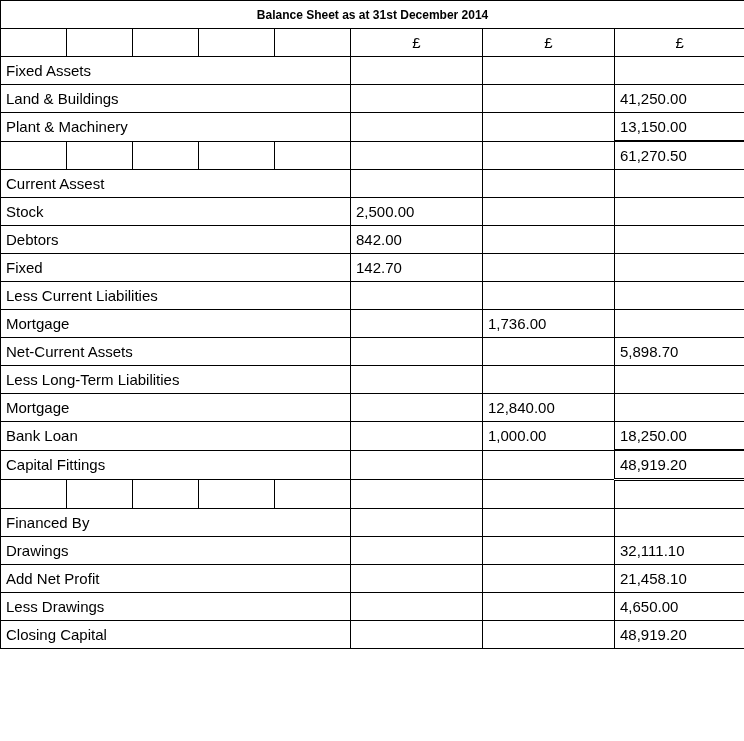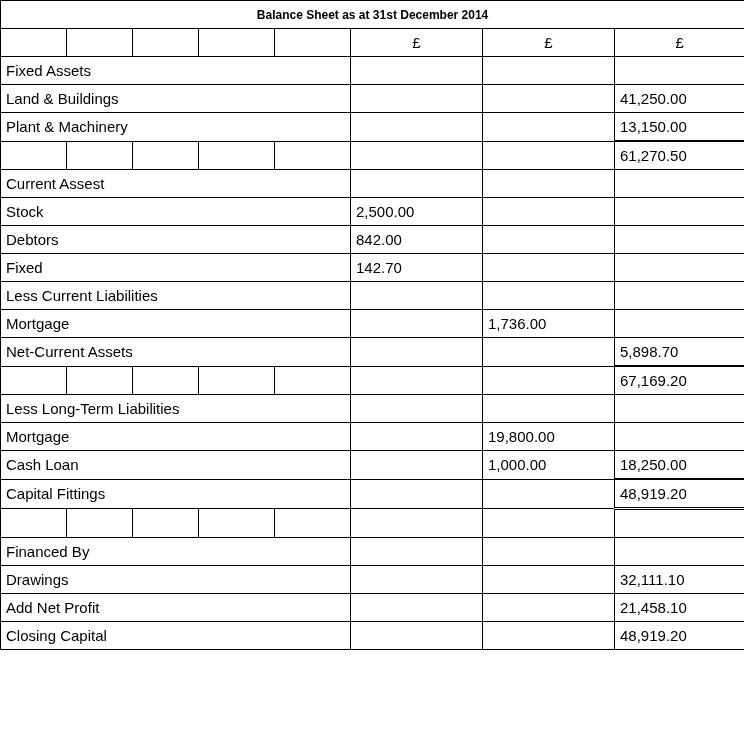--- a/index.html
+++ b/index.html
@@ -139,45 +139,35 @@
     <td></td>
     <td class="num">1,736.00</td>
     <td></td>
   </tr>
   <tr>
     <td colspan="5">Net-Current Assets</td>
     <td></td>
         <td></td>
     <td class="num">5,898.70</td>
   </tr>
-  <tr>
-    <td></td>
-        <td></td>
-        <td></td>
-        <td></td>
-        <td></td>
-        <td></td>
-        <td></td>
-    <td class="num sum-top">67,169.20</td>
-  </tr>
 
   <tr>
     <td colspan="5" class="u">Less Long-Term Liabilities</td>
     <td></td>
         <td></td>
         <td></td>
   </tr>
   <tr>
     <td colspan="5">Mortgage</td>
     <td></td>
-    <td class="num">19,800.00</td>
-    <td></td>
-  </tr>
-  <tr>
-    <td colspan="5">Cash Loan</td>
+    <td class="num">12,840.00</td>
+    <td></td>
+  </tr>
+  <tr>
+    <td colspan="5">Bank Loan</td>
     <td></td>
     <td class="num">1,000.00</td>
     <td class="num">18,250.00</td>
   </tr>
   <tr>
     <td colspan="5">Capital Fittings</td>
     <td></td>
         <td></td>
     <td class="num sum-top">48,919.20</td>
   </tr>
@@ -204,19 +194,25 @@
         <td></td>
     <td class="num">32,111.10</td>
   </tr>
   <tr>
     <td colspan="5">Add Net Profit</td>
     <td></td>
         <td></td>
     <td class="num">21,458.10</td>
   </tr>
   <tr>
+    <td colspan="5">Less Drawings</td>
+    <td></td>
+        <td></td>
+    <td class="num">4,650.00</td>
+  </tr>
+  <tr>
     <td colspan="5">Closing Capital</td>
     <td></td>
         <td></td>
     <td class="num">48,919.20</td>
   </tr>
 </tbody>
   </table>
 
 </body></html>

